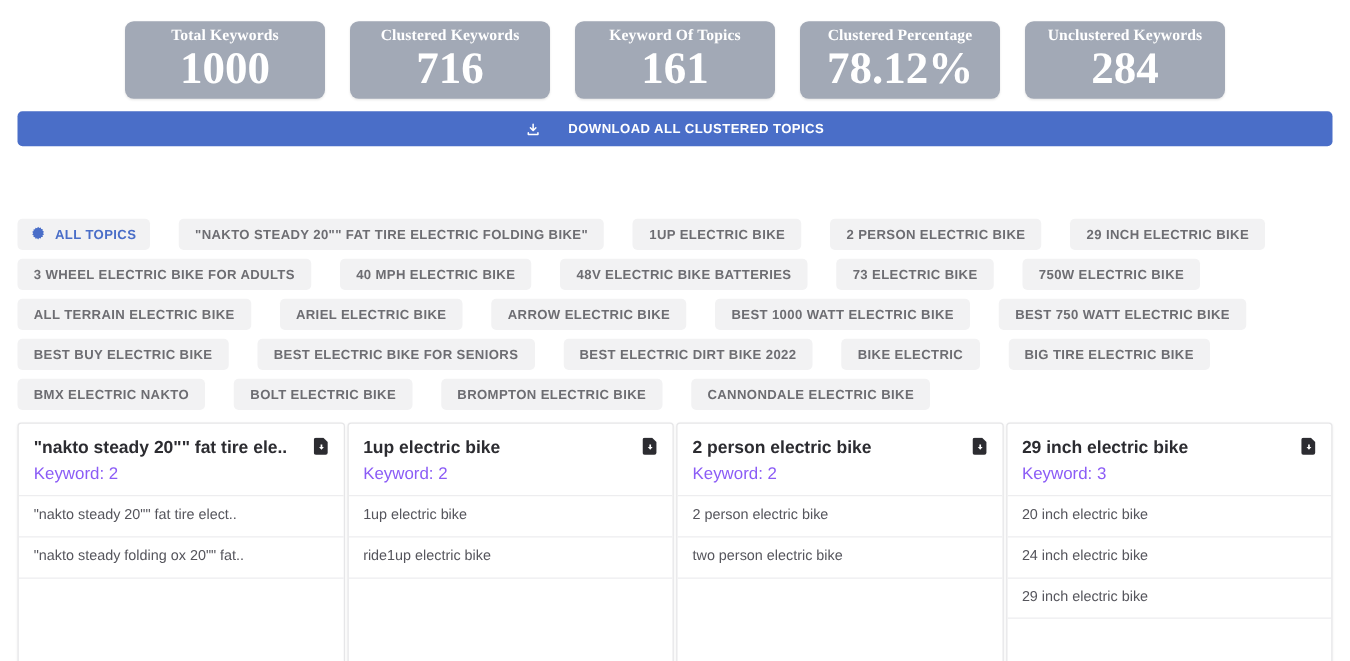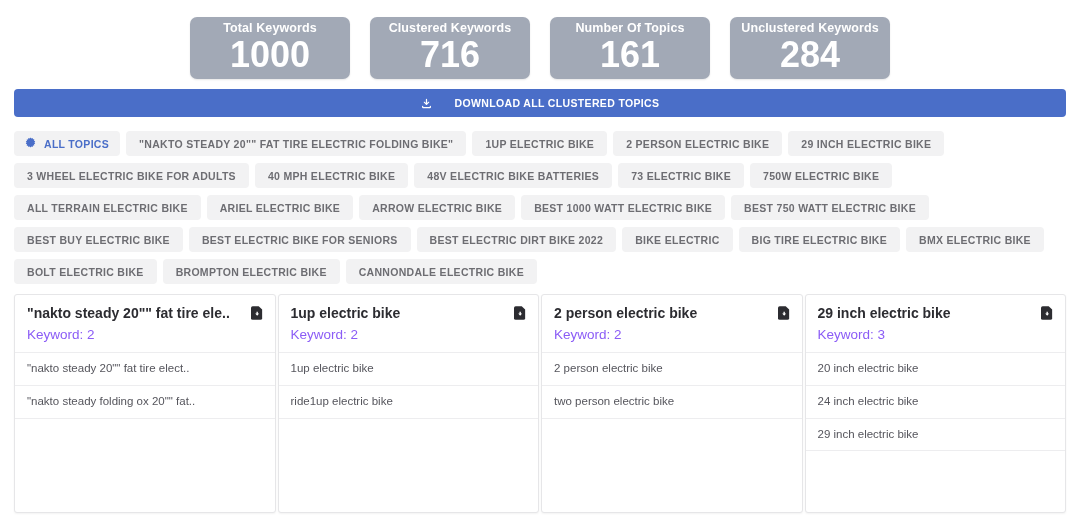--- a/index.html
+++ b/index.html
@@ -32,20 +32,21 @@
     width: 160px;
     height: 62px;
     background: #a2a9b6;
     border-radius: 7px;
     display: flex;
     flex-direction: column;
     align-items: center;
     justify-content: center;
     color: #ffffff;
     box-shadow: 0 1px 2px rgba(0,0,0,0.10);
+    font-family: Liberation Serif, serif;
   }
   .stat-label {
     font-size: 12.5px;
     font-weight: bold;
     letter-spacing: 0.1px;
     line-height: 1;
     margin-bottom: 2px;
     color: #ffffff;
     white-space: nowrap;
   }
@@ -79,22 +80,23 @@
     cursor: pointer;
     font-family: "Liberation Sans", sans-serif;
   }
   .download-btn svg { display:block; }
 
   
   .tags {
     padding: 14px 14px 0 14px;
     display: flex;
     flex-wrap: wrap;
-    gap: 7px 6px;
+    gap: 7px 23px;
     align-content: flex-start;
+    margin-top: 44px;
   }
   .tag {
     background: #f2f2f3;
     border-radius: 4px;
     height: 25px;
     display: inline-flex;
     align-items: center;
     padding: 0 13px;
     font-size: 10.5px;
     font-weight: bold;
@@ -182,24 +184,28 @@
       <div class="stat-label">Total Keywords</div>
       <div class="stat-value">1000</div>
     </div>
 
     <div class="stat-card">
       <div class="stat-label">Clustered Keywords</div>
       <div class="stat-value">716</div>
     </div>
 
     <div class="stat-card">
-      <div class="stat-label">Number Of Topics</div>
+      <div class="stat-label">Keyword Of Topics</div>
       <div class="stat-value">161</div>
     </div>
 
+    <div class="stat-card">
+      <div class="stat-label">Clustered Percentage</div>
+      <div class="stat-value">78.12%</div>
+    </div>
 
     <div class="stat-card">
       <div class="stat-label">Unclustered Keywords</div>
       <div class="stat-value">284</div>
     </div>
 
   </div>
 
   <div class="download-wrap">
     <button class="download-btn">
@@ -275,21 +281,21 @@
     <div class="tag">
         <span>BEST ELECTRIC DIRT BIKE 2022</span>
       </div>
     <div class="tag">
         <span>BIKE ELECTRIC</span>
       </div>
     <div class="tag">
         <span>BIG TIRE ELECTRIC BIKE</span>
       </div>
     <div class="tag">
-        <span>BMX ELECTRIC BIKE</span>
+        <span>BMX ELECTRIC NAKTO</span>
       </div>
     <div class="tag">
         <span>BOLT ELECTRIC BIKE</span>
       </div>
     <div class="tag">
         <span>BROMPTON ELECTRIC BIKE</span>
       </div>
     <div class="tag">
         <span>CANNONDALE ELECTRIC BIKE</span>
       </div>

